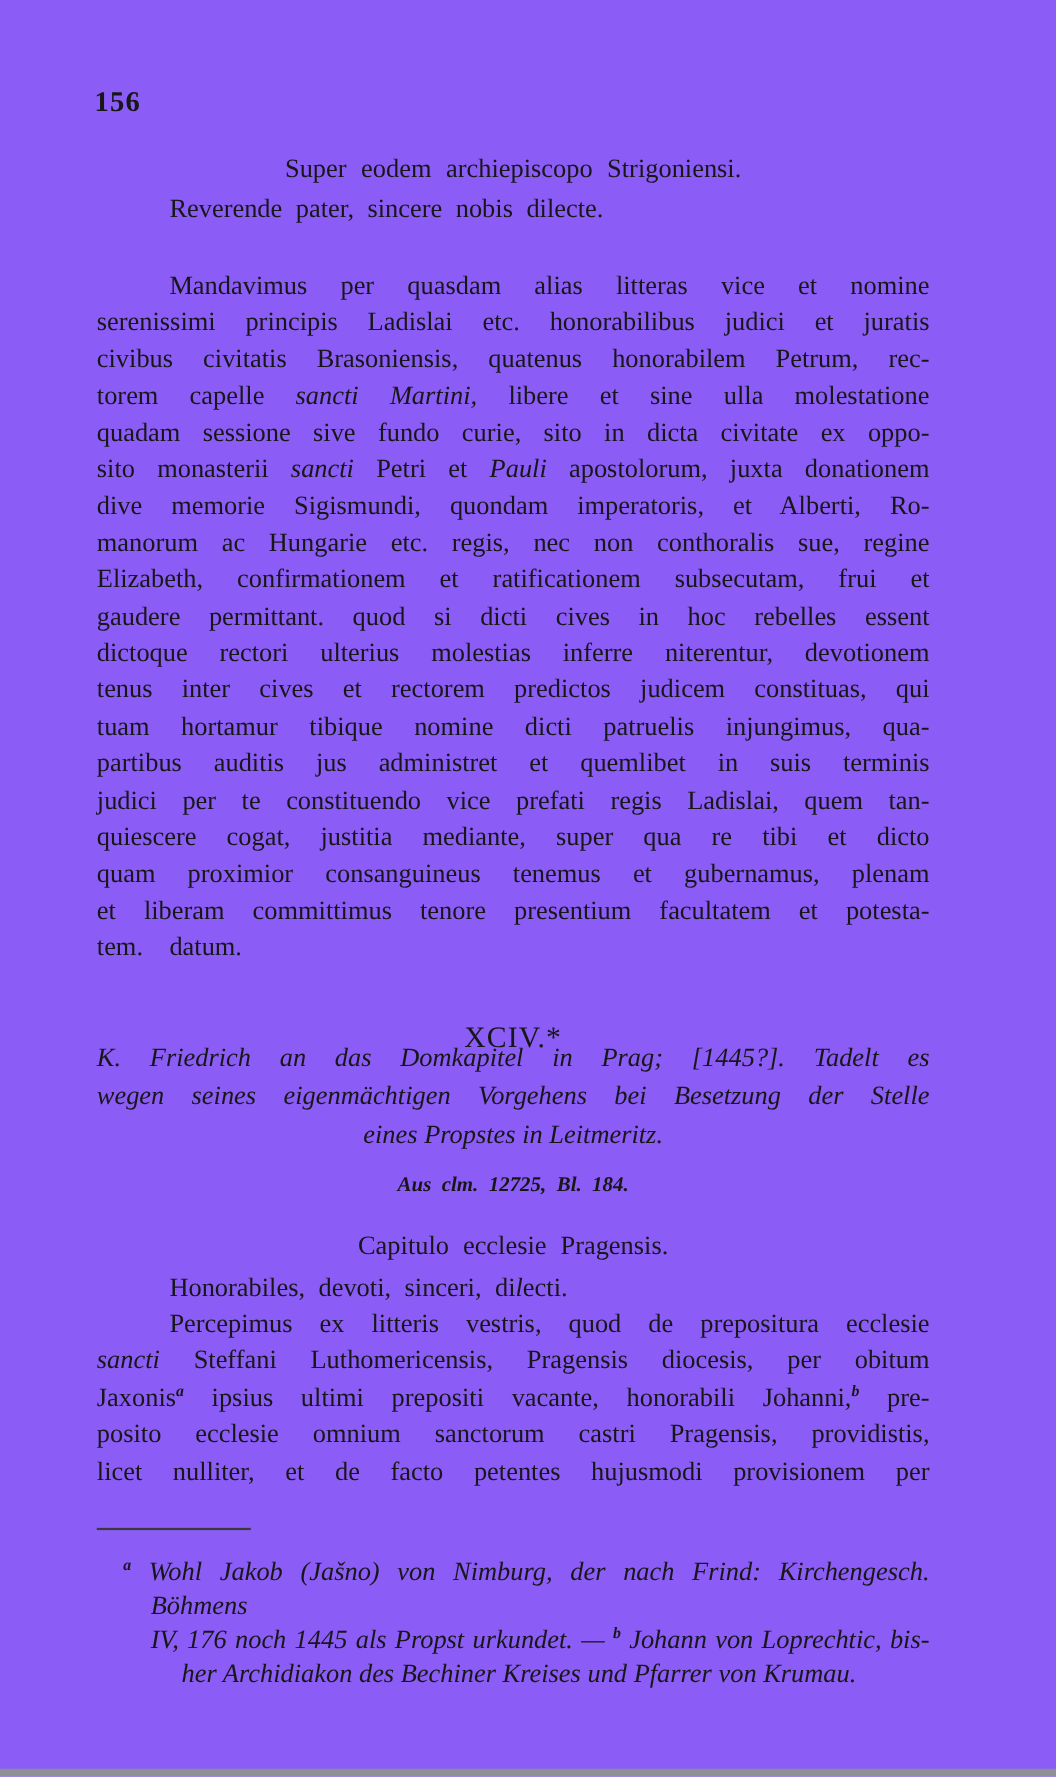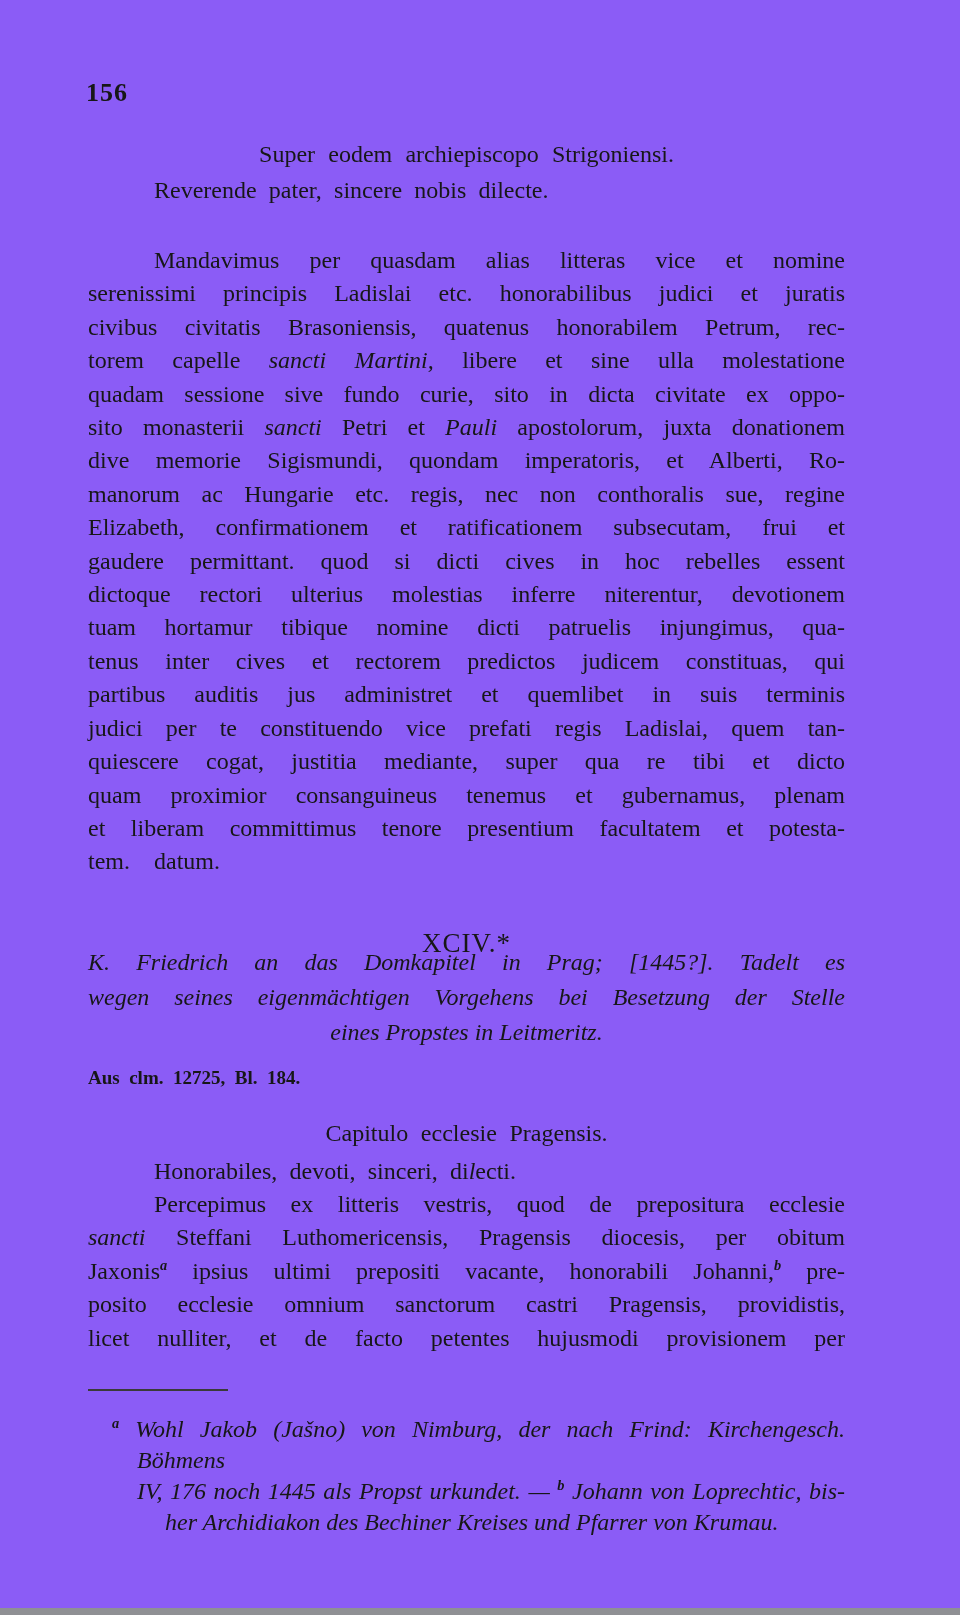--- a/index.html
+++ b/index.html
@@ -22,22 +22,22 @@
   .salut-1{top:177px;}
   .salut-2{top:1158px;}
   .bodytext{font-size:24px;line-height:33.4px;}
   .body-1{top:212px;margin-top:32px;}
   .body-2{top:1188px;}
   .tline{text-align:justify;text-align-last:justify;white-space:nowrap0;}
   .indent-first .tline:first-child{text-indent:66px;}
   .h-num{top:928px;text-align:center;font-size:27px;letter-spacing:1px;}
   .summary{top:945px;font-style:italic;font-size:24px;line-height:35px;}
   .source{
-    top:1067px;
-    font-size:19px;font-weight:bold;word-spacing:0.25em;
+    top:1067px;text-align:center;
+    font-size:19px;font-weight:bold;font-style:italic;word-spacing:0.25em;
   }
   .address{top:1120px;text-align:center;font-size:24px;word-spacing:0.28em;}
   .fn-rule{
     position:absolute;left:88px;top:1389px;width:140px;height:2px;
     background:#3a3a3a;
   }
   .footnote{
     position:absolute;left:88px;top:1414px;width:757px;
     font-style:italic;font-size:24px;line-height:31px;
     padding-left:49px;box-sizing:border-box;
@@ -69,22 +69,22 @@
         <div class="tline">serenissimi principis Ladislai etc. honorabilibus judici et juratis</div>
         <div class="tline">civibus civitatis Brasoniensis, quatenus honorabilem Petrum, rec-</div>
         <div class="tline">torem capelle <i>sancti Martini,</i> libere et sine ulla molestatione</div>
         <div class="tline">quadam sessione sive fundo curie, sito in dicta civitate ex oppo-</div>
         <div class="tline">sito monasterii <i>sancti</i> Petri et <i>Pauli</i> apostolorum, juxta donationem</div>
         <div class="tline">dive memorie Sigismundi, quondam imperatoris, et Alberti, Ro-</div>
         <div class="tline">manorum ac Hungarie etc. regis, nec non conthoralis sue, regine</div>
         <div class="tline">Elizabeth, confirmationem et ratificationem subsecutam, frui et</div>
         <div class="tline">gaudere permittant. quod si dicti cives in hoc rebelles essent</div>
         <div class="tline">dictoque rectori ulterius molestias inferre niterentur, devotionem</div>
+        <div class="tline">tenus inter cives et rectorem predictos judicem constituas, qui</div>
         <div class="tline">tuam hortamur tibique nomine dicti patruelis injungimus, qua-</div>
-        <div class="tline">tenus inter cives et rectorem predictos judicem constituas, qui</div>
         <div class="tline">partibus auditis jus administret et quemlibet in suis terminis</div>
         <div class="tline">judici per te constituendo vice prefati regis Ladislai, quem tan-</div>
         <div class="tline">quiescere cogat, justitia mediante, super qua re tibi et dicto</div>
         <div class="tline">quam proximior consanguineus tenemus et gubernamus, plenam</div>
         <div class="tline">et liberam committimus tenore presentium facultatem et potesta-</div>
         <div class="tline" style="text-align: left; text-align-last: left;">tem. datum.</div>
       </div>
 
     <div class="block h-num">XCIV.*</div>
 

